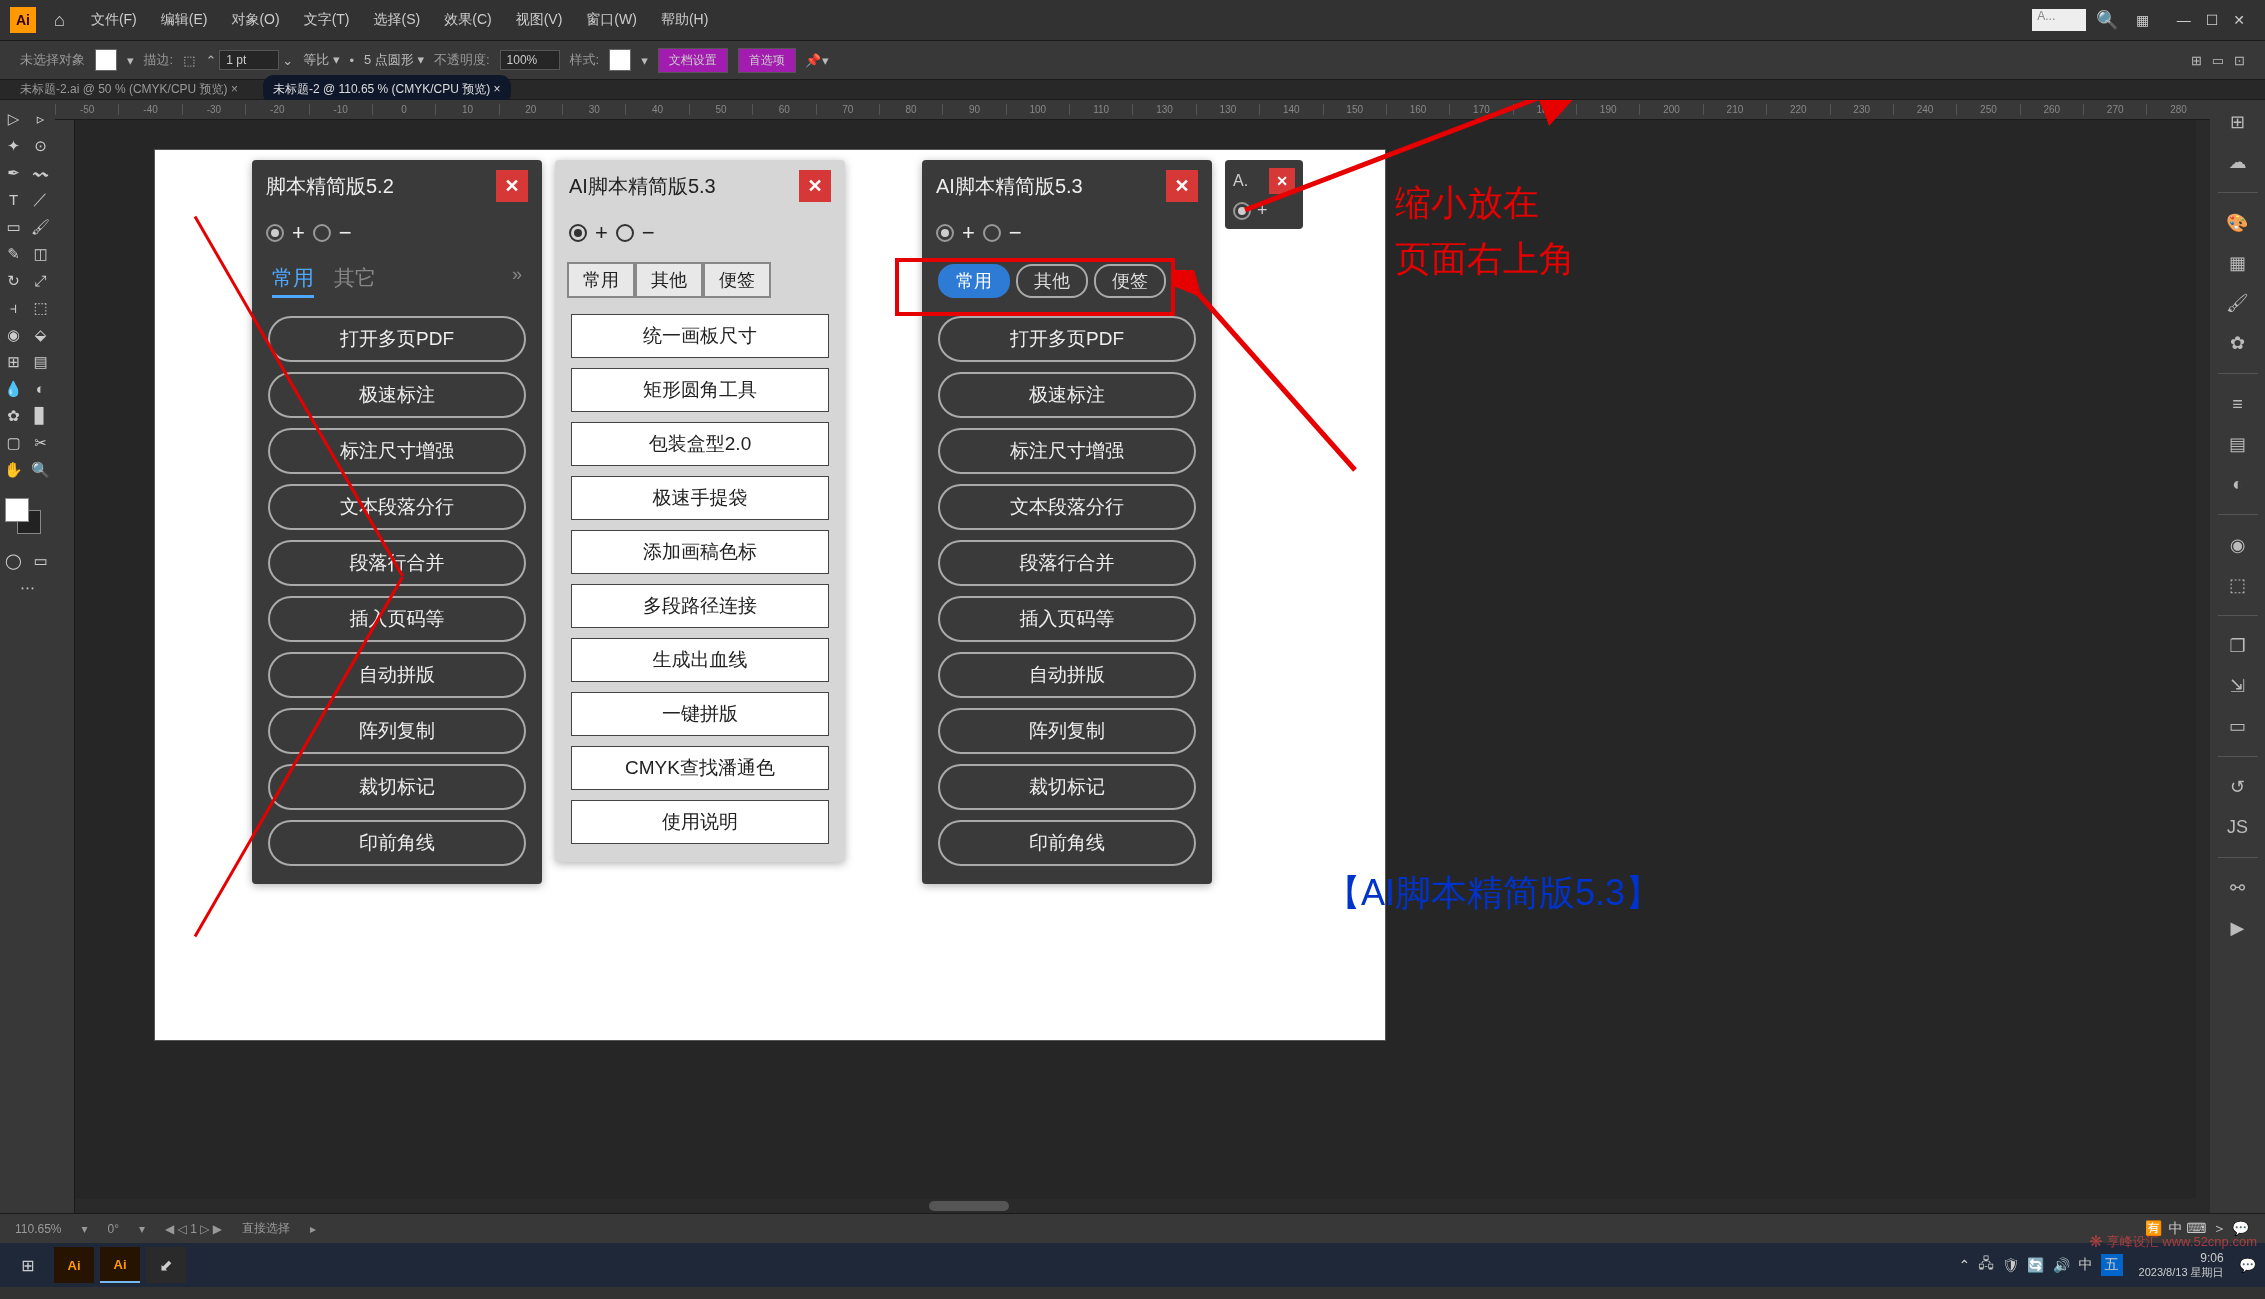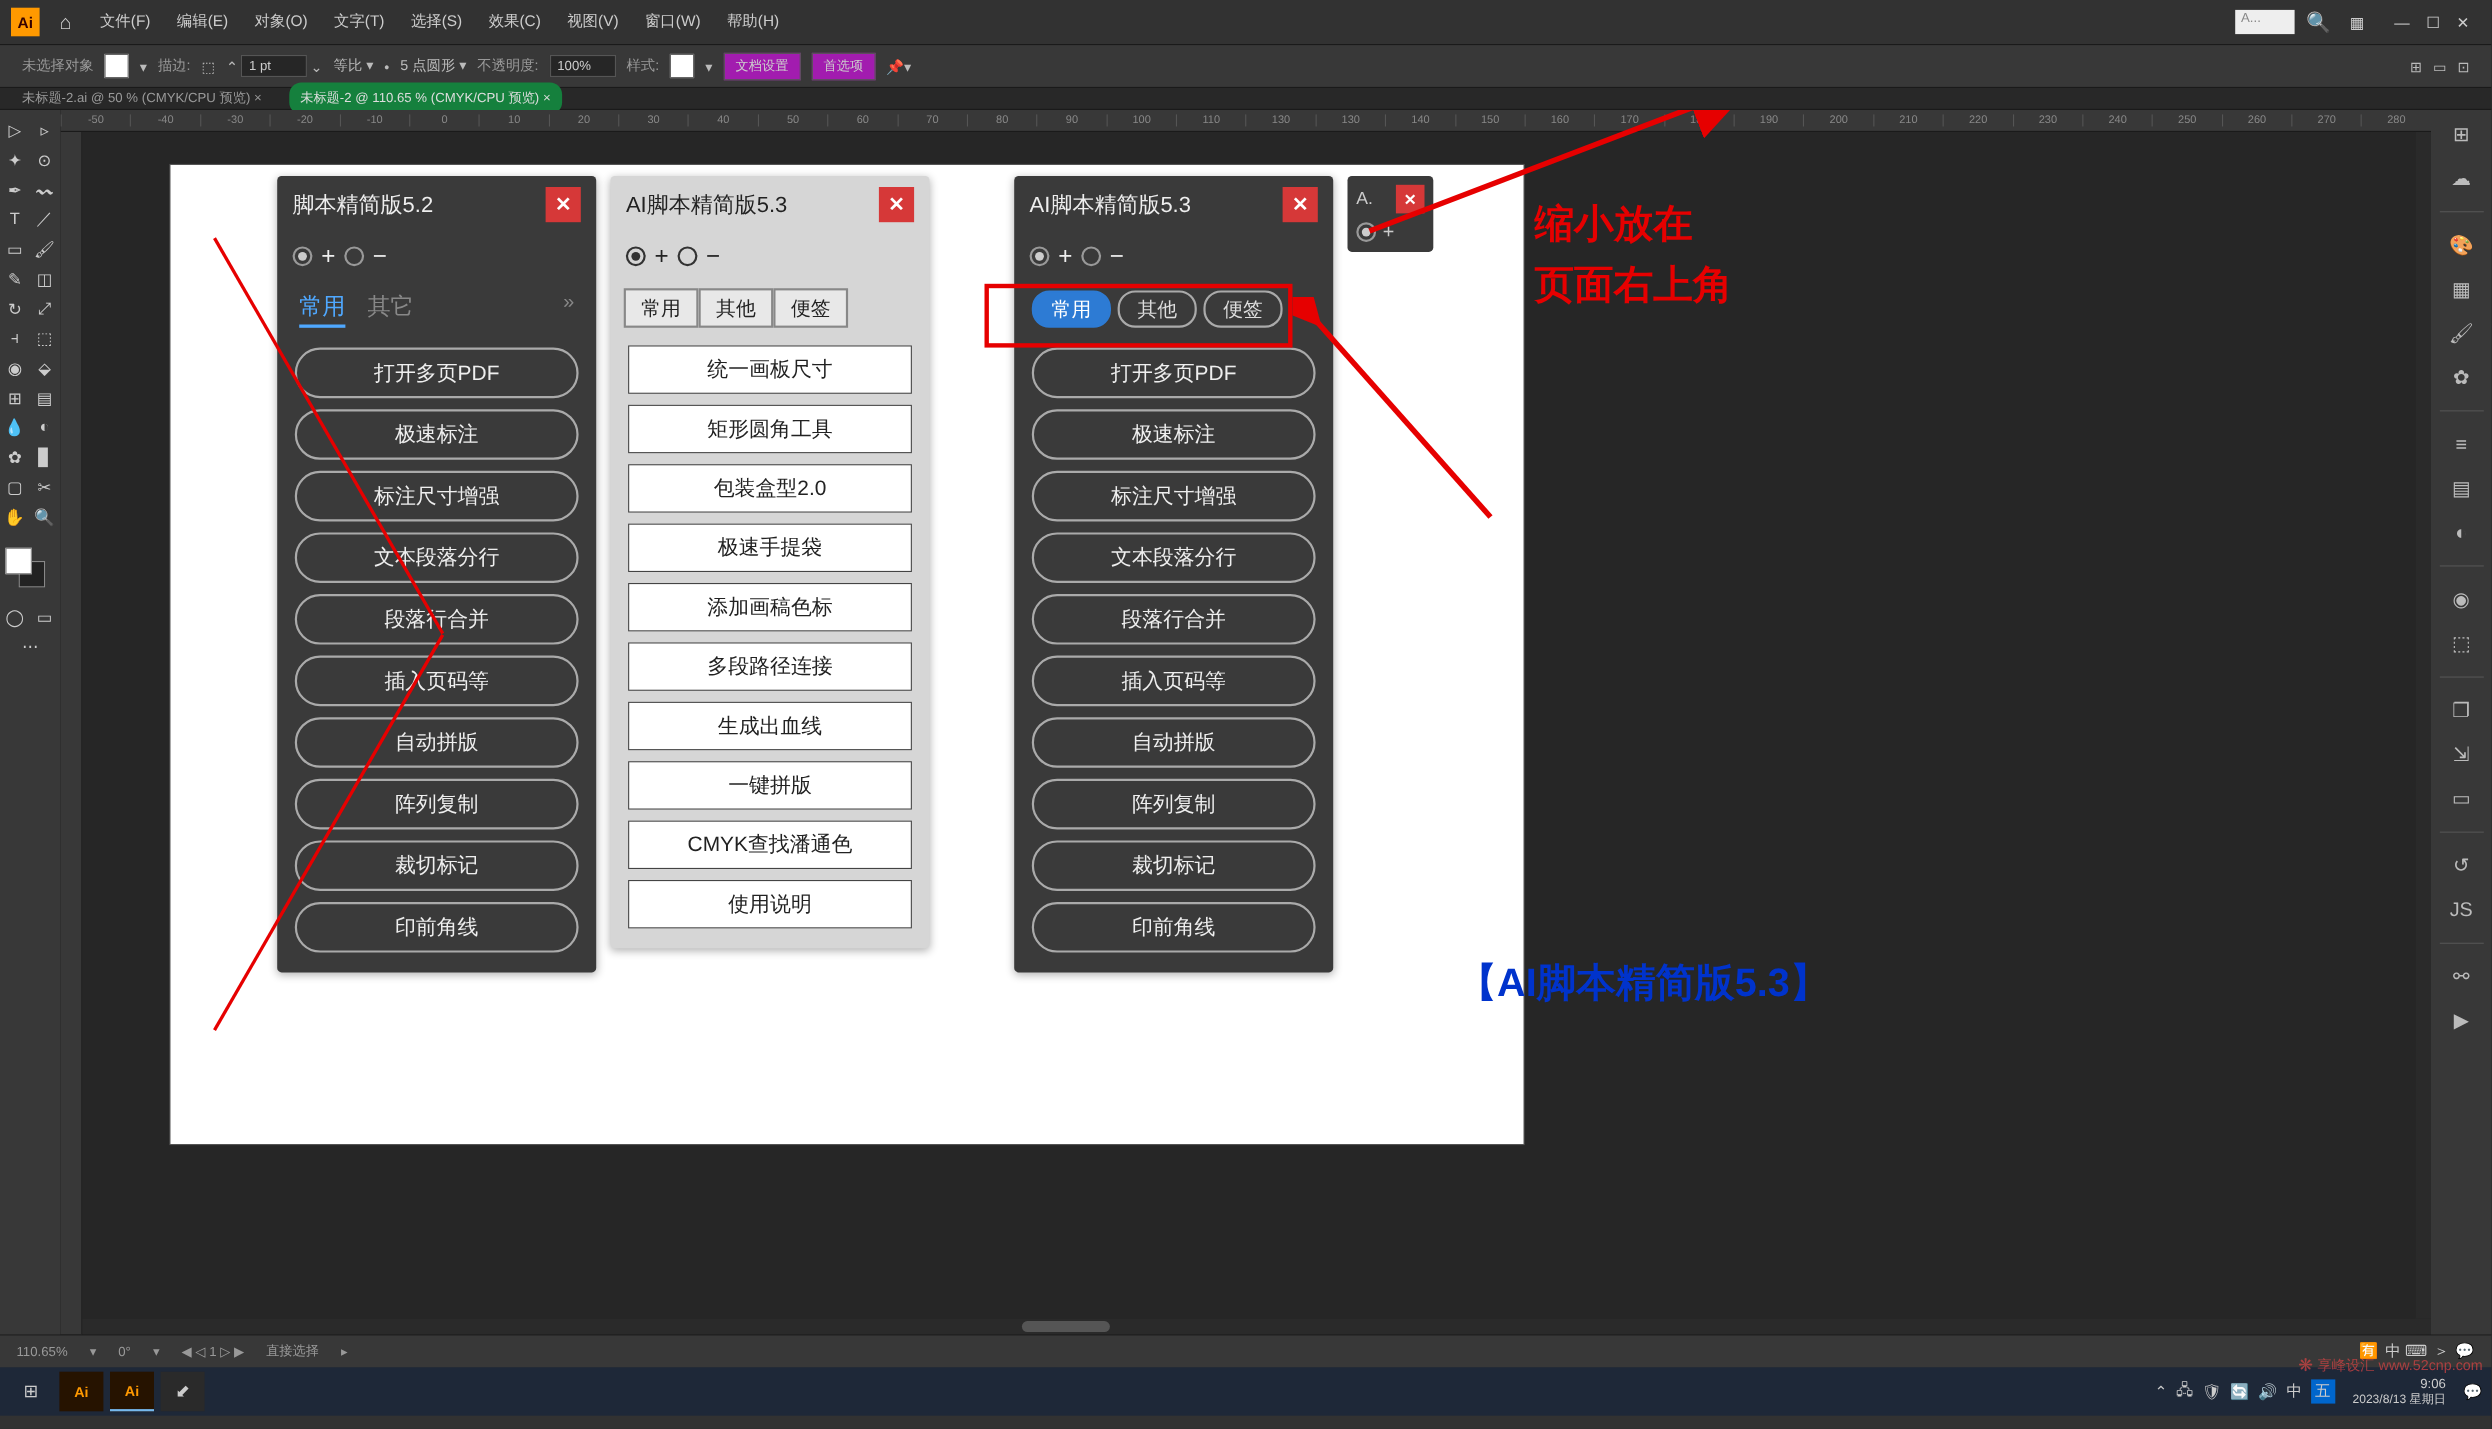--- a/index.html
+++ b/index.html
@@ -20,21 +20,21 @@
 .cb-label { color: #999; }
 .cb-swatch { width: 22px; height: 22px; background: #fff; border: 1px solid #666; }
 .cb-dropdown { display: flex; align-items: center; gap: 3px; }
 .cb-input { background: #262626; color: #ccc; border: 1px solid #555; padding: 2px 6px; width: 60px; font-size: 12px; }
 .cb-button { background: #a21caf; border: 1px solid #555; color: #ccc; padding: 3px 10px; font-size: 12px; }
 .db-icon { width:28px; height:24px; display:flex; align-items:center; justify-content:center; }
 
 
 .doc-tabs { height: 20px; background: #282828; display: flex; align-items: center; padding: 0 10px; color: #999; font-size: 12px; gap: 15px; border-bottom: 1px solid #1a1a1a; }
 .doc-tab { padding: 6px 10px; }
-.doc-tab.active { background: #15803d; color: #ddd; border-radius: 11px; }
+.doc-tab.active { background: #0f172a; color: #ddd; border-radius: 11px; }
 
 
 .main { display: flex; height: calc(100% - 40px - 40px - 32px - 30px - 44px); }
 .toolbar-left { width: 55px; background: #383838; display: flex; flex-direction: column; padding: 5px 0; }
 .tool-row { display: flex; }
 .tool { width: 27px; height: 27px; color: #ccc; display: flex; align-items: center; justify-content: center; font-size: 15px; cursor: pointer; }
 .tool.wide { width: 55px; }
 .color-swatches { margin-top: 10px; padding: 5px; }
 .swatch-fg { width: 24px; height: 24px; background: #fff; border: 1px solid #888; position: relative; z-index: 2; }
 .swatch-bg { width: 24px; height: 24px; background: #222; border: 1px solid #888; margin-top: -12px; margin-left: 12px; }
@@ -84,21 +84,21 @@
 .sp-tabs-dark .active { color: #4fa8ff; border-bottom: 3px solid #4fa8ff; padding-bottom: 3px; }
 .sp-tabs-pill { display: flex; gap: 6px; padding: 10px 16px; }
 .sp-pill { border: 2px solid #aaa; border-radius: 16px; padding: 3px 16px; font-size: 18px; color: #ddd; cursor: pointer; }
 .sp-pill.active { background: #2d7bd4; color: #fff; border-color: #2d7bd4; }
 .sp-body { padding: 8px 16px 18px; display: flex; flex-direction: column; gap: 10px; }
 .sp-btn-dark { border: 2px solid #aaa; border-radius: 24px; padding: 8px 0; text-align: center; font-size: 19px; color: #eee; cursor: pointer; }
 .sp-btn-light { border: 1.5px solid #444; background: #fff; padding: 8px 0; text-align: center; font-size: 19px; color: #222; cursor: pointer; }
 .sp-arrows { color: #888; font-size: 18px; margin-left: auto; }
 
 
-.anno-text { position: absolute; font-size: 36px; font-weight: bold; line-height: 1.55; }
+.anno-text { position: absolute; font-size: 36px; font-weight: normal; line-height: 1.55; }
 .anno-red { color: #e60000; }
 .anno-blue { color: #0033cc; }
 .red-box { position: absolute; border: 4px solid #e60000; }
 .arrow { position: absolute; pointer-events: none; }
 .cross-line { position: absolute; background: #e60000; height: 3px; transform-origin: left center; }
 
 
 .mini-panel { position: absolute; background: #3a3a3a; border-radius: 4px; padding: 8px; }
 .mini-panel .sp-close { width:26px; height:26px; font-size:14px; }
 .mini-radios { display:flex; align-items:center; gap:6px; color:#ccc; font-size:18px; margin-top:6px; }

